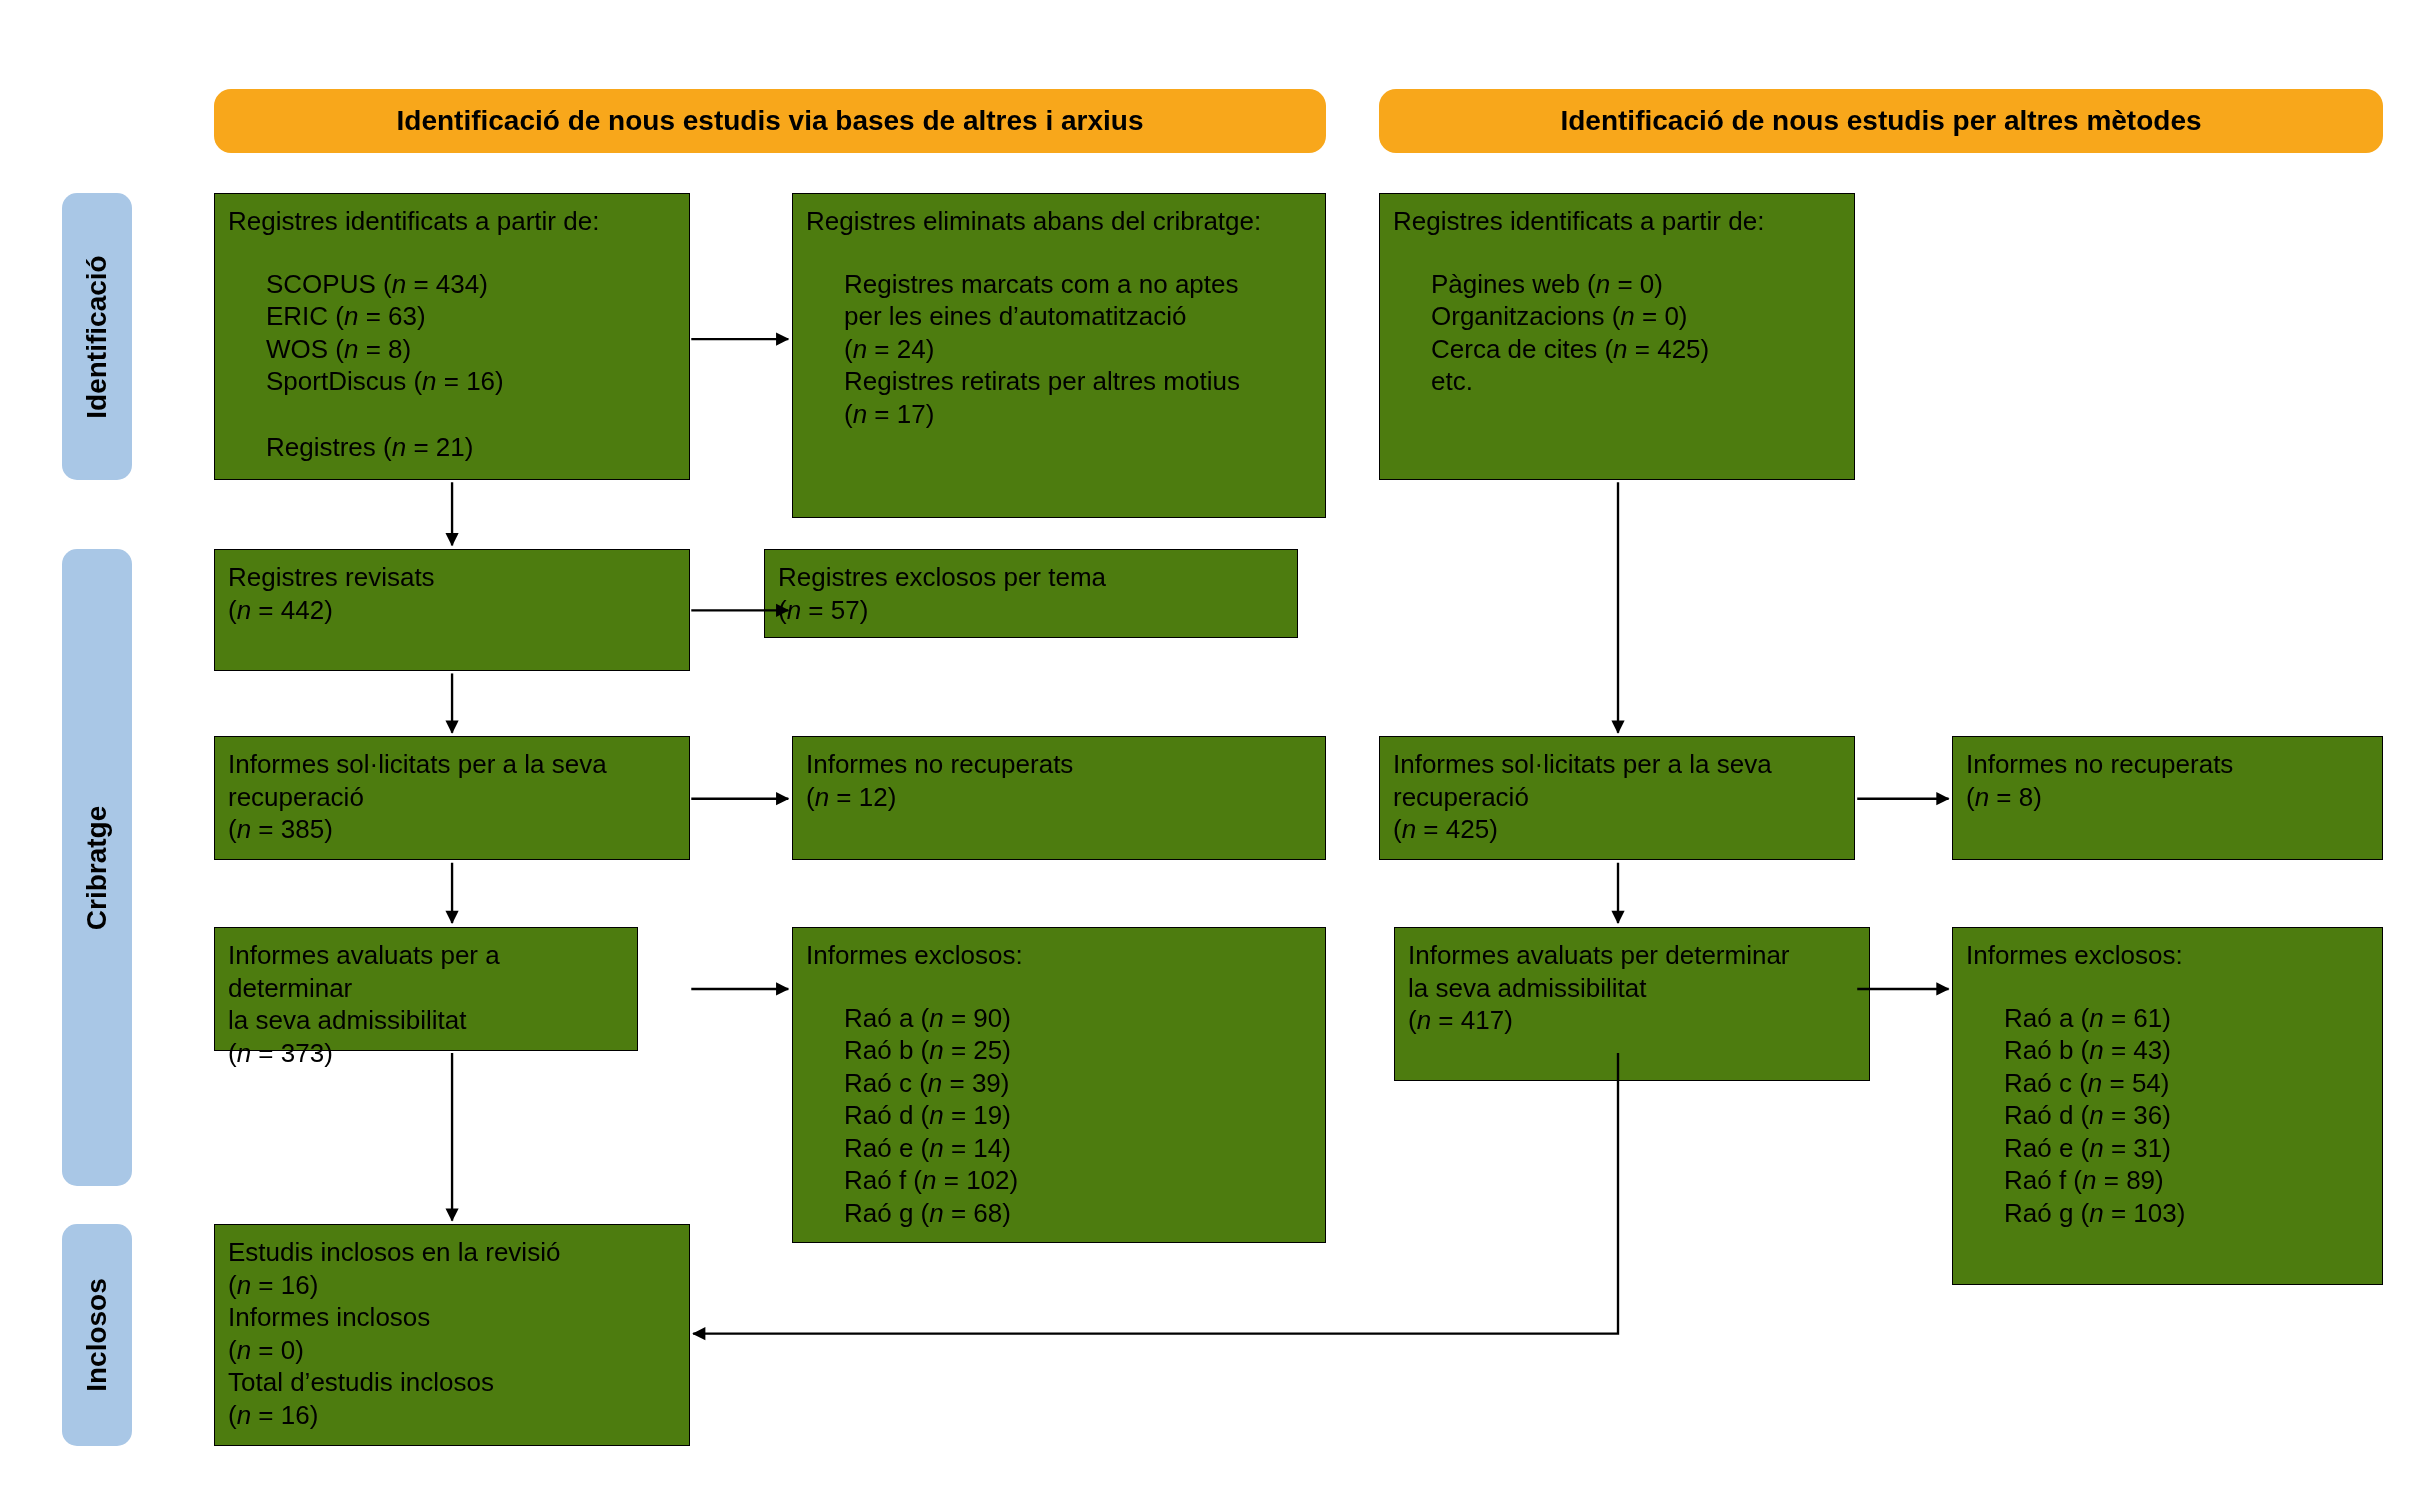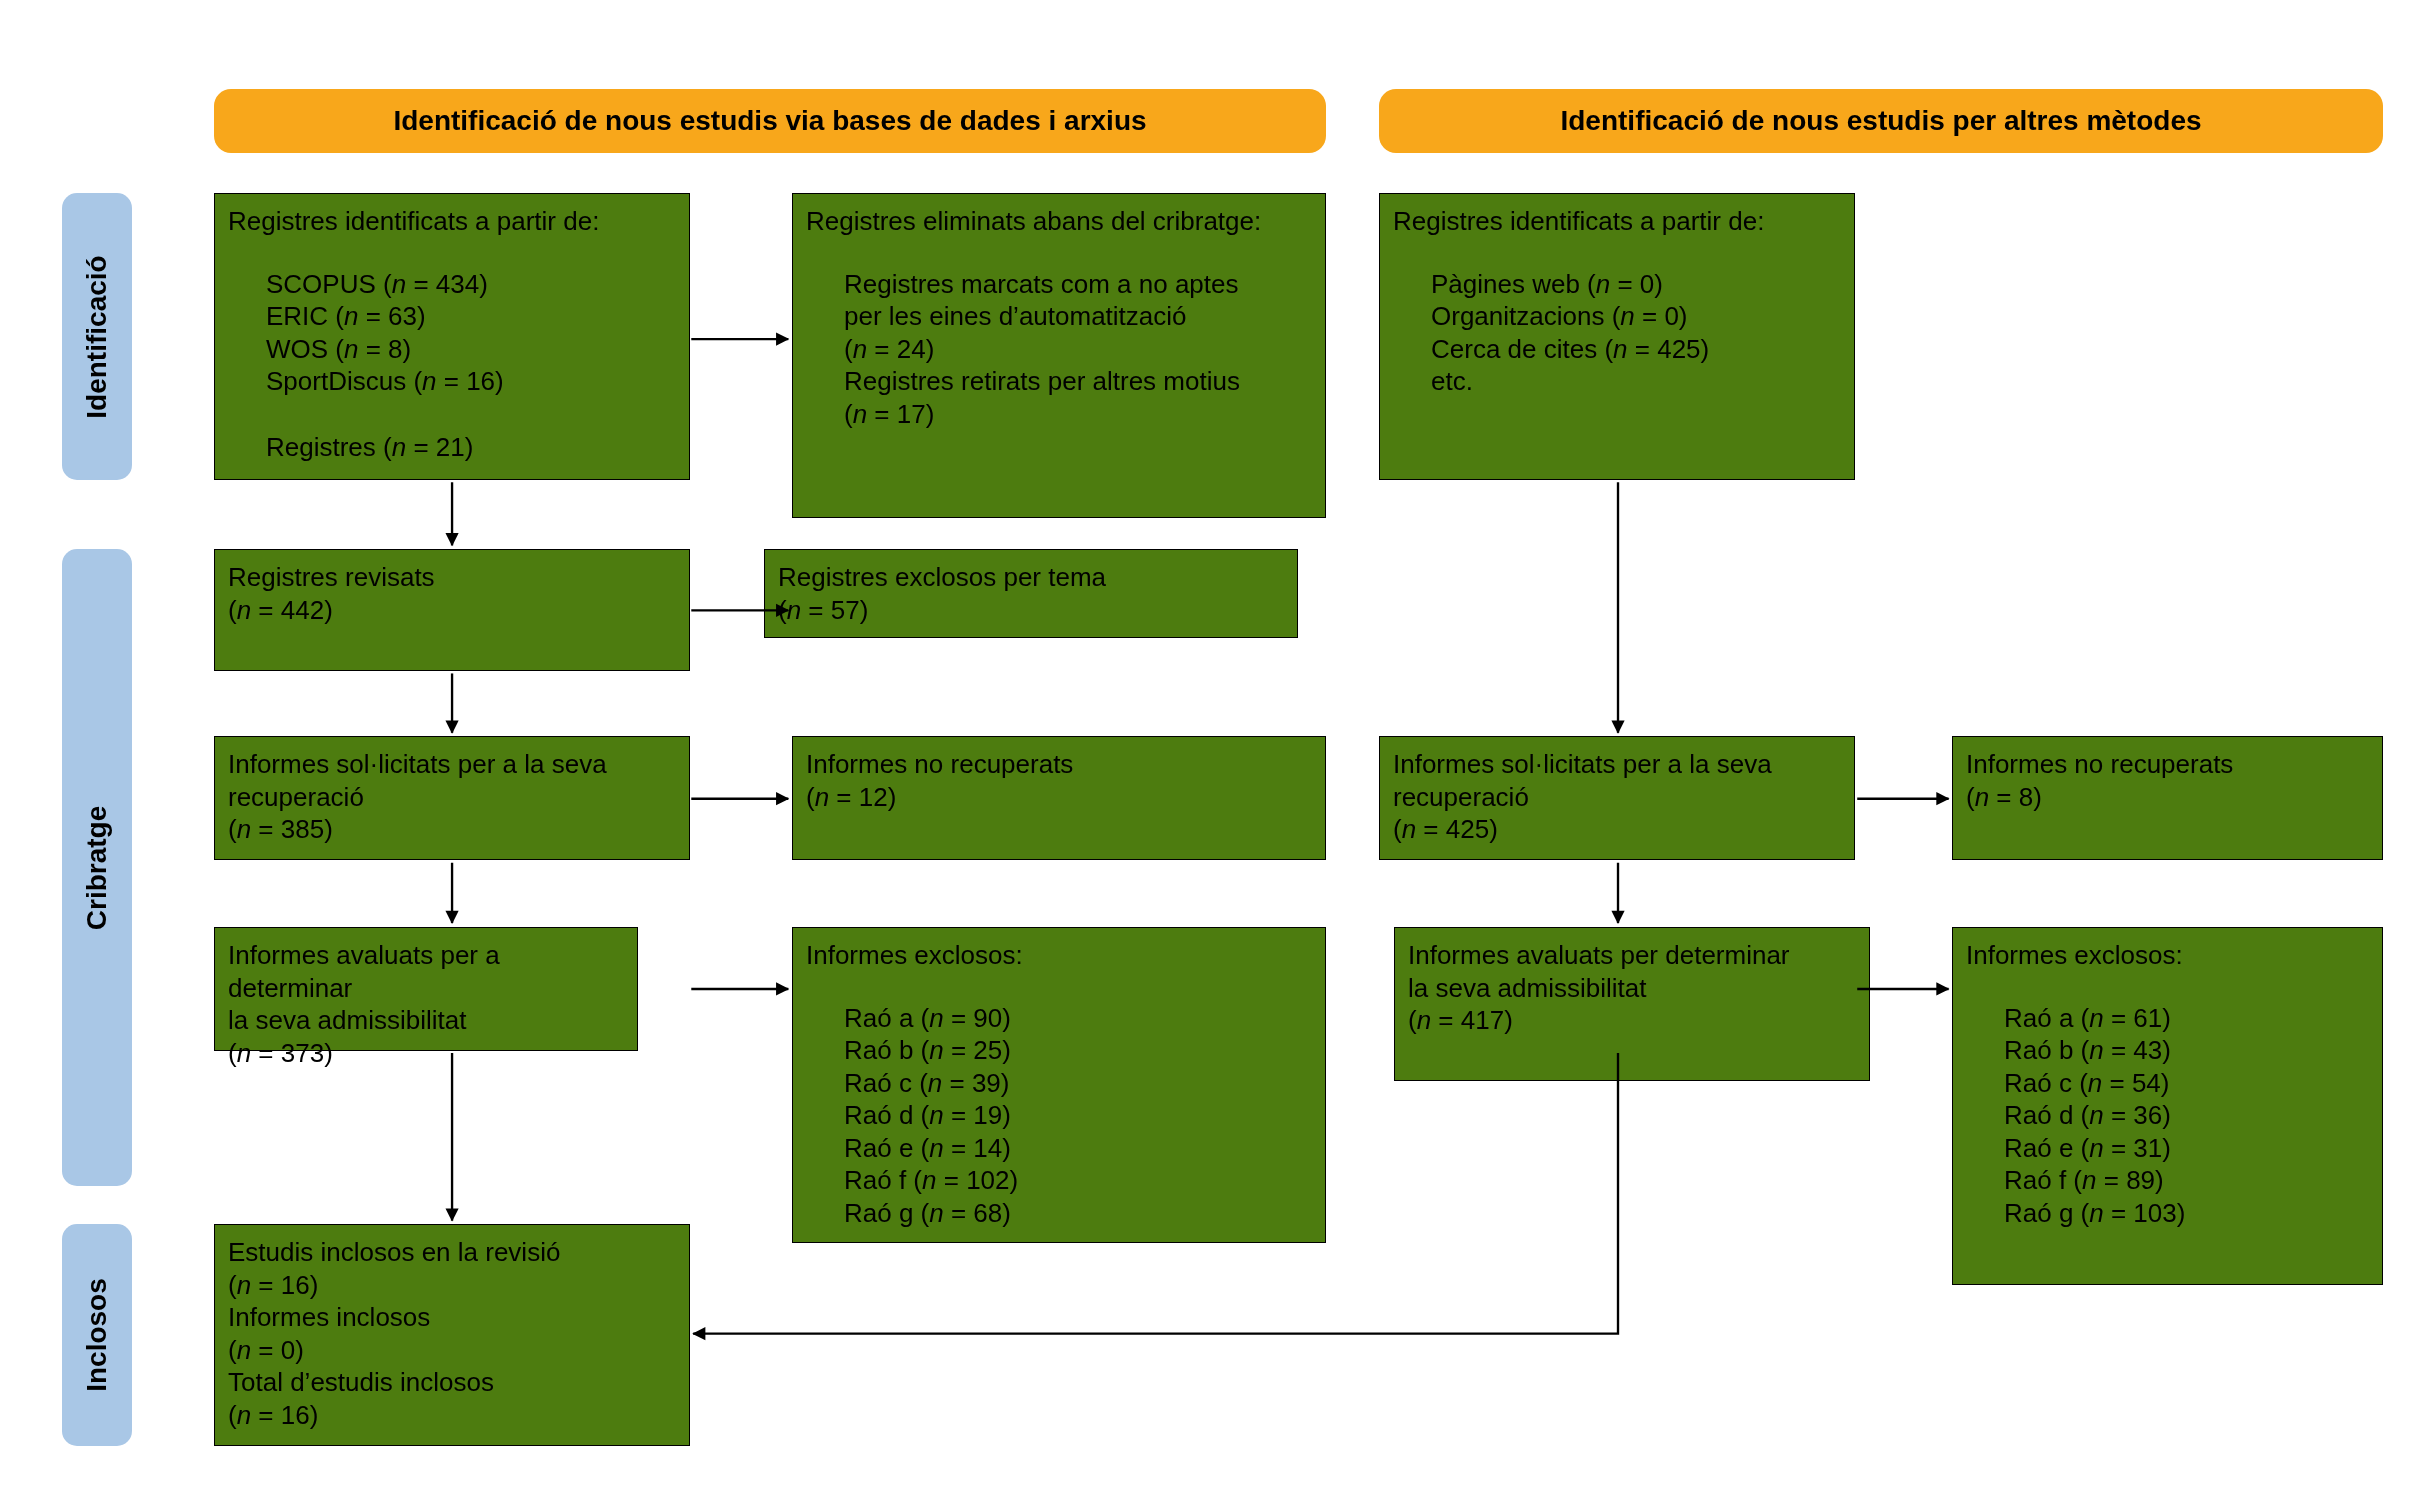--- a/index.html
+++ b/index.html
@@ -67,21 +67,21 @@
     stroke: #000;
     stroke-width: 2.5;
     fill: none;
   }
 </style>
 </head>
 <body>
 
 <div class="canvas">
 
-  <div class="header" style="left:214px; top:89px; width:1112px;">Identificació de nous estudis via bases de dades i arxius</div>
+  <div class="header" style="left:214px; top:89px; width:1112px;">Identificació de nous estudis via bases de altres i arxius</div>
   <div class="header" style="left:1379px; top:89px; width:1004px;">Identificació de nous estudis per altres mètodes</div>
 
   <div class="stage" style="left:62px; top:193px; height:287px;">
     <span class="stage-text">Identificació</span>
   </div>
   <div class="stage" style="left:62px; top:549px; height:637px;">
     <span class="stage-text">Cribratge</span>
   </div>
   <div class="stage" style="left:62px; top:1224px; height:222px;">
     <span class="stage-text">Inclosos</span>

